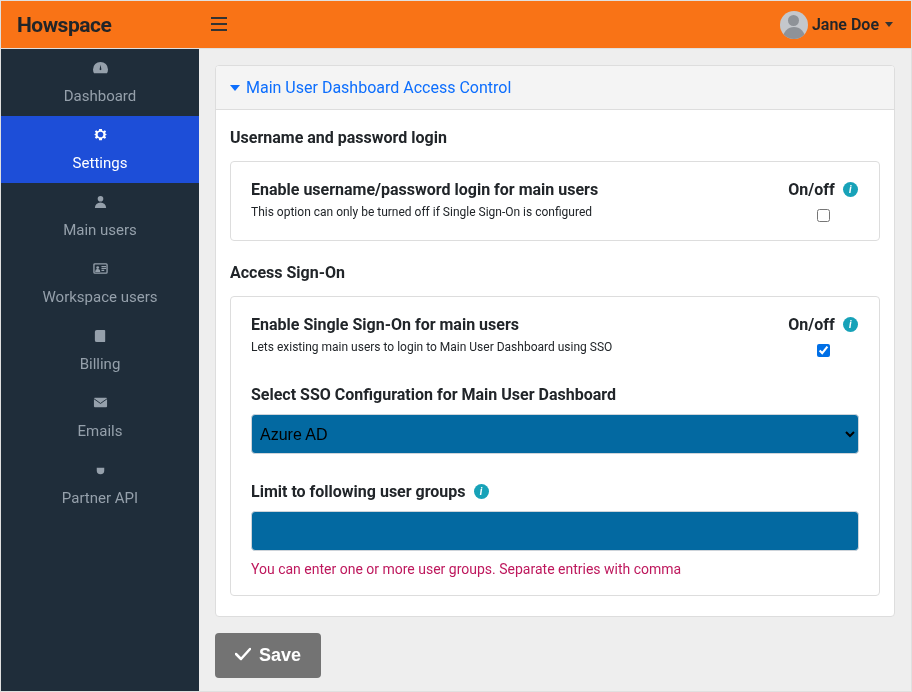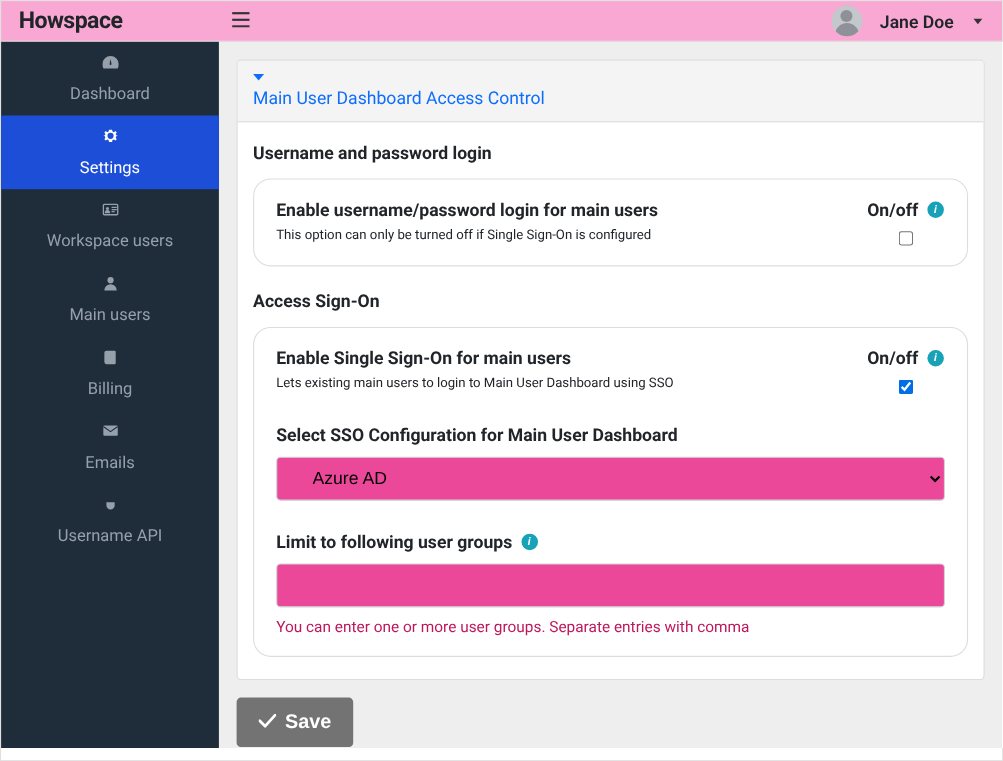--- a/index.html
+++ b/index.html
@@ -9,44 +9,44 @@
       color: #212529;
       background: #fff;
       width: 912px;
       height: 692px;
       overflow: hidden;
       position: relative;
       border: 1px solid #e0e0e0;
     }
     
     .header {
-      height: 37px;
+      height: 48px;
       display: flex;
       align-items: center;
       padding: 0 12px;
       border-bottom: 1px solid #e0e0e0;
-      background: #f9a8d4;
+      background: #f97316;
     }
     .logo {
       font-weight: 700;
       font-size: 21px;
       letter-spacing: -0.5px;
       padding: 0 28px 0 4px;
       width: 198px;
     }
     .hamburger {
       font-size: 18px;
       color: #333;
       cursor: pointer;
     }
     .header-spacer { flex: 1; }
     .user-area {
       display: flex;
       align-items: center;
-      gap: 16px;
+      gap: 4px;
       cursor: pointer;
       padding-right: 6px;
     }
     .avatar {
       width: 28px; height: 28px;
       border-radius: 50%;
       background: #c4c7cc;
       position: relative;
       overflow: hidden;
     }
@@ -116,24 +116,23 @@
       border: 1px solid #ddd;
       border-radius: 4px;
       background: #fff;
       overflow: hidden;
     }
     .accordion-header {
       background: #f4f4f4;
       border-bottom: 1px solid #ddd;
       padding: 12px 14px;
       display: flex;
-      align-items: flex-start;
+      align-items: center;
       gap: 6px;
       cursor: pointer;
-      flex-direction: column;
     }
     .accordion-caret {
       width: 0; height: 0;
       border-left: 5px solid transparent;
       border-right: 5px solid transparent;
       border-top: 6px solid #0d6efd;
     }
     .accordion-title {
       color: #0d6efd;
       font-size: 16px;
@@ -141,21 +140,21 @@
     .accordion-body {
       padding: 18px 14px 20px;
     }
     .section-label {
       font-weight: 700;
       font-size: 16px;
       margin-bottom: 14px;
     }
     .card {
       border: 1px solid #ddd;
-      border-radius: 16px;
+      border-radius: 4px;
       padding: 18px 20px;
       margin-bottom: 22px;
     }
     .row {
       display: flex;
       align-items: flex-start;
       justify-content: space-between;
       gap: 20px;
     }
     .row-text { flex: 1; }
@@ -203,23 +202,23 @@
       margin: 28px 0 10px;
       display: flex;
       align-items: center;
       gap: 8px;
     }
     select.form-control, input.form-control {
       width: 100%;
       height: 40px;
       border: 1px solid #ced4da;
       border-radius: 4px;
-      padding: 0 28px;
-      font-size: 16px;
-      background: #ec4899;
+      padding: 0 4px;
+      font-size: 16px;
+      background: #0369a1;
     }
     .help-text {
       font-size: 14px;
       color: #be185d;
       margin-top: 10px;
     }
     .save-btn {
       margin-top: 16px;
       background: #737373;
       color: #fff;
@@ -273,60 +272,60 @@
       <span class="icon">
           <svg viewBox="0 0 16 16">
             <path d="M8 5a3 3 0 100 6 3 3 0 000-6zm7 3l-1.5.5-.5 1.3 1 1.4-1.4 1.4-1.4-1-1.3.5L9.5 14h-3l-.4-1.9-1.3-.5-1.4 1L2 11.2l1-1.4-.5-1.3L1 8l1.5-.5.5-1.3-1-1.4L3.4 3.4l1.4 1 1.3-.5L6.5 2h3l.4 1.9 1.3.5 1.4-1L14 4.8l-1 1.4.5 1.3z"></path>
           </svg>
         </span>
       <span>Settings</span>
     </div>
     <div class="sidebar-item">
       <span class="icon">
           <svg viewBox="0 0 16 16">
+            <circle cx="8" cy="5" r="3"></circle>
+            <path d="M2 15a6 6 0 0112 0z"></path>
+          </svg>
+        </span>
+      <span>Main users</span>
+    </div>
+    <div class="sidebar-item">
+      <span class="icon">
+          <svg viewBox="0 0 16 16">
             <rect x="1" y="3" width="14" height="10" rx="1" fill="none" stroke="#95a0ab" stroke-width="1.4"></rect>
             <circle cx="5" cy="7" r="1.5"></circle>
             <path d="M3 11a2 2 0 014 0zM9 6h5M9 8h5M9 10h3" stroke="#95a0ab" stroke-width="1.2"></path>
           </svg>
         </span>
       <span>Workspace users</span>
     </div>
     <div class="sidebar-item">
       <span class="icon">
           <svg viewBox="0 0 16 16">
-            <circle cx="8" cy="5" r="3"></circle>
-            <path d="M2 15a6 6 0 0112 0z"></path>
-          </svg>
-        </span>
-      <span>Main users</span>
-    </div>
-    <div class="sidebar-item">
-      <span class="icon">
-          <svg viewBox="0 0 16 16">
             <path d="M3 2h9a1 1 0 011 1v11a1 1 0 01-1 1H4a2 2 0 01-2-2V4a2 2 0 012-2zm1 1v9"></path>
           </svg>
         </span>
       <span>Billing</span>
     </div>
     <div class="sidebar-item">
       <span class="icon">
           <svg viewBox="0 0 16 16">
             <rect x="1" y="3" width="14" height="10" rx="1"></rect>
             <path d="M1 4l7 5 7-5" stroke="#1f2d3a" stroke-width="1" fill="none"></path>
           </svg>
         </span>
       <span>Emails</span>
     </div>
     <div class="sidebar-item">
       <span class="icon">
           <svg viewBox="0 0 16 16">
             <path d="M6 2v4M10 2v4M4 6h8v3a4 4 0 01-4 4 4 4 0 01-4-4zM8 13v2"></path>
           </svg>
         </span>
-      <span>Username API</span>
+      <span>Partner API</span>
     </div>
   </nav>
 
   <main class="content">
     <div class="accordion">
       <div class="accordion-header">
         <span class="accordion-caret"></span>
         <span class="accordion-title">Main User Dashboard Access Control</span>
       </div>
       <div class="accordion-body">

